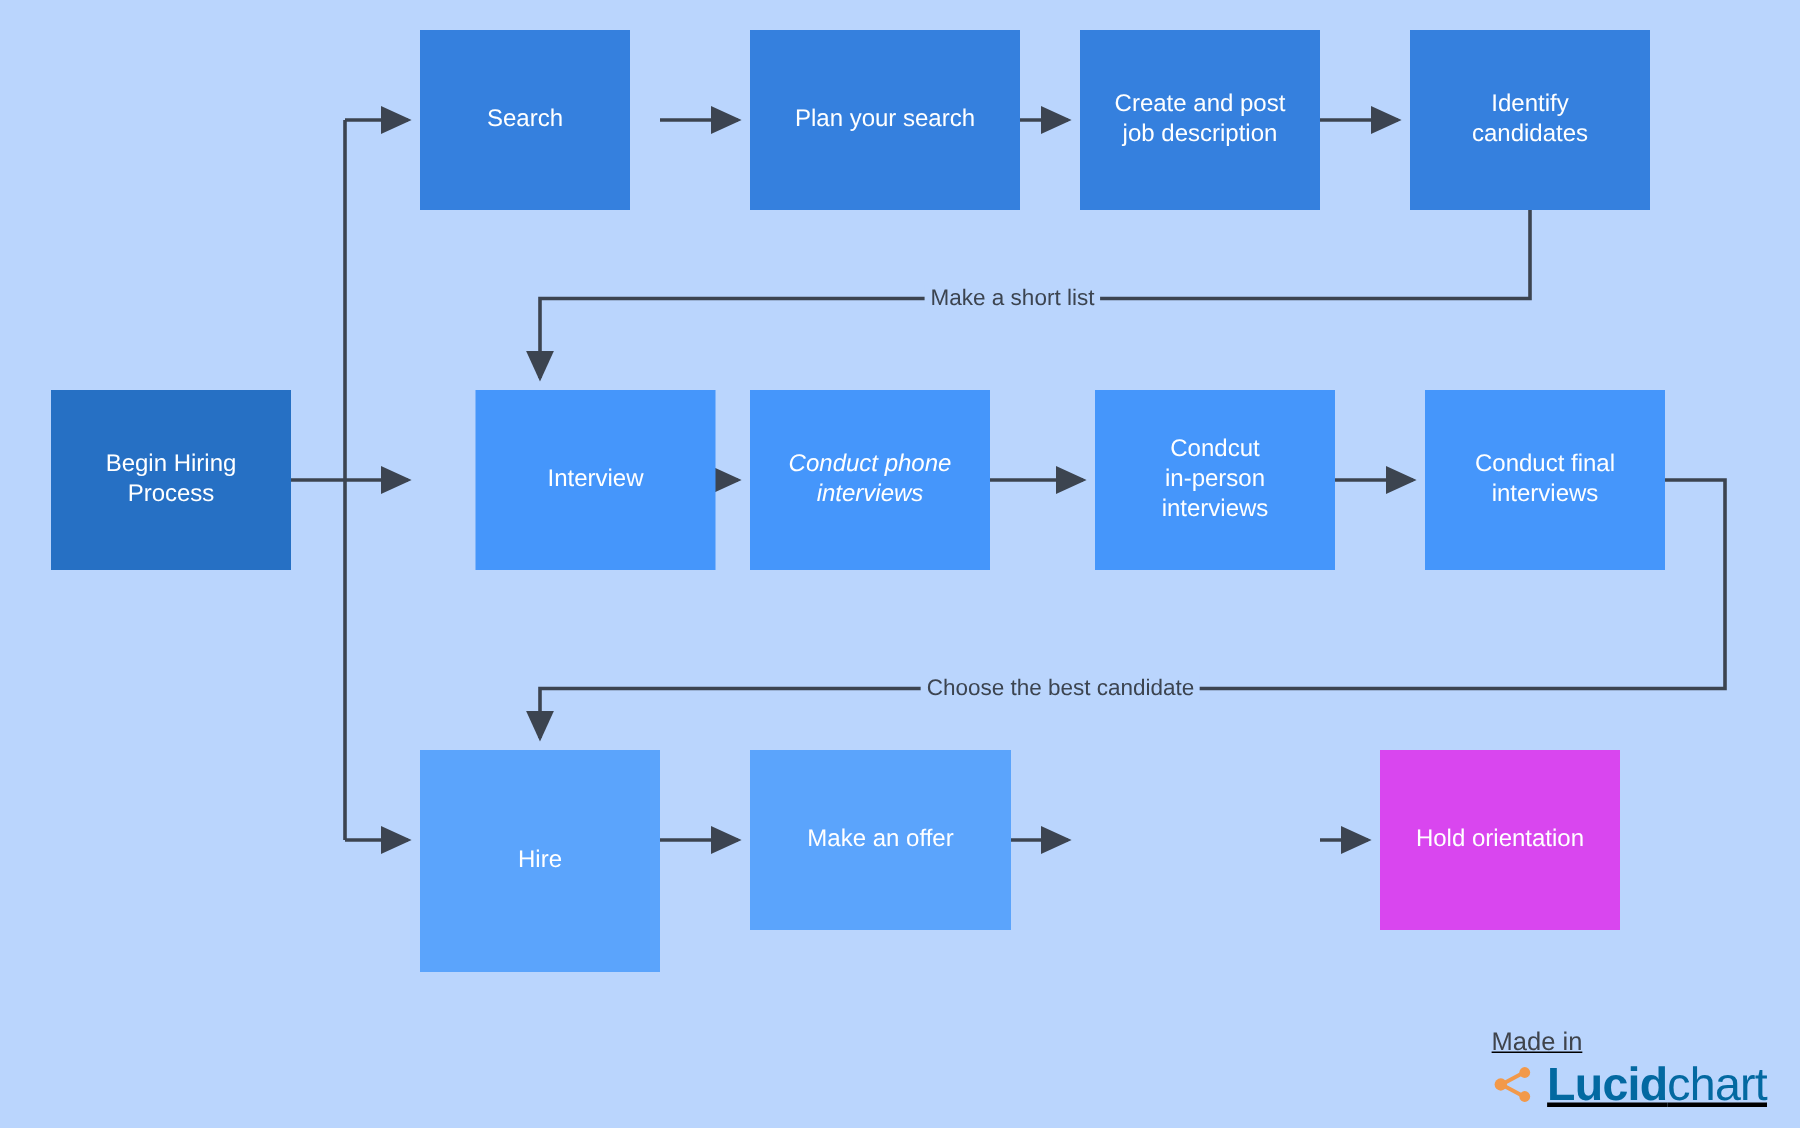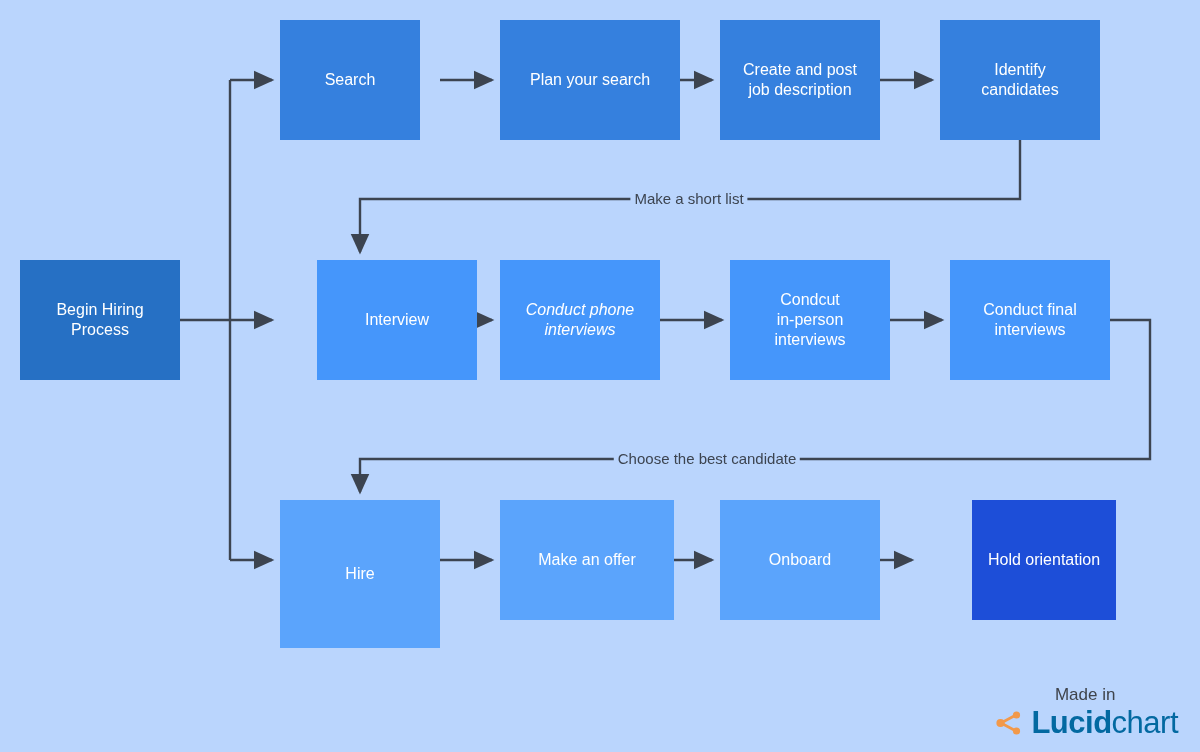--- a/index.html
+++ b/index.html
@@ -59,22 +59,23 @@
     white-space: nowrap;
     transform: translate(-50%, -50%);
     user-select: none;
   }
 
   
   #watermark {
     position: absolute;
     right: 22px;
     bottom: 14px;
-    text-align: center;
+    text-align: left;
     user-select: none;
+    text-decoration: underline;
   }
   #made-in {
     font-size: 17px;
     color: #3f444c;
     font-family: "Liberation Sans", sans-serif;
     margin-bottom: 2px;
     margin-right: 2px;
   }
   #lucid-row {
     display: flex;
@@ -129,42 +130,41 @@
       <path d="M890,320 L942,320" marker-end="url(#arrow)"></path>
 
       <path d="M1110,320 L1150,320 L1150,459 L360,459 L360,492" marker-end="url(#arrow)"></path>
 
       <path d="M440,560 L492,560" marker-end="url(#arrow)"></path>
       <path d="M660,560 L712,560" marker-end="url(#arrow)"></path>
       <path d="M880,560 L912,560" marker-end="url(#arrow)"></path>
     </g>
   </svg>
 
-  <div class="node start" style="left: 20px; top: 260px; width: 160px; height: 120px; background: rgb(38, 112, 196);">Begin Hiring
+  <div class="node start" style="left: 34px; top: 260px; width: 160px; height: 120px; background: rgb(38, 112, 196);">Begin Hiring
 Process</div>
   <div class="node search" style="left: 280px; top: 20px; width: 140px; height: 120px; background: rgb(53, 128, 222);">Search</div>
   <div class="node search" style="left: 500px; top: 20px; width: 180px; height: 120px; background: rgb(53, 128, 222);">Plan your search</div>
   <div class="node search" style="left: 940px; top: 20px; width: 160px; height: 120px; background: rgb(53, 128, 222);">Identify
 candidates</div>
   <div class="node search" style="left: 720px; top: 20px; width: 160px; height: 120px; background: rgb(53, 128, 222);">Create and post
 job description</div>
   <div class="node inter" style="left: 280px; top: 260px; width: 160px; height: 120px; background: rgb(69, 150, 251); margin-left: 37px;">Interview</div>
   <div class="node inter" style="left: 500px; top: 260px; width: 160px; height: 120px; background: rgb(69, 150, 251); font-style: italic;">Conduct phone
 interviews</div>
   <div class="node inter" style="left: 730px; top: 260px; width: 160px; height: 120px; background: rgb(69, 150, 251);">Condcut
 in-person
 interviews</div>
   <div class="node inter" style="left: 950px; top: 260px; width: 160px; height: 120px; background: rgb(69, 150, 251);">Conduct final
 interviews</div>
   <div class="node hire" style="left: 280px; top: 500px; width: 160px; height: 148px; background: rgb(91, 164, 252);">Hire</div>
   <div class="node hire" style="left: 500px; top: 500px; width: 174px; height: 120px; background: rgb(91, 164, 252);">Make an offer</div>
-  <div class="node hire" style="left: 720px; top: 500px; width: 160px; height: 120px; background: rgb(91, 164, 252);">Onboard</div>
-  <div class="node hire" style="left: 972px; top: 500px; width: 144px; height: 120px; background: #1d4ed8;">Hold orientation</div>
+  <div class="node hire" style="left: 920px; top: 500px; width: 160px; height: 120px; background: #d946ef;">Hold orientation</div>
 
-  <div class="edge-label" style="left: 689px; top: 199px;">Make a short list</div>
+  <div class="edge-label" style="left: 675px; top: 199px;">Make a short list</div>
   <div class="edge-label" style="left: 707px; top: 459px;">Choose the best candidate</div>
 
   <div id="watermark">
     <div id="made-in">Made in</div>
     <div id="lucid-row">
       <svg id="lucid-mark" viewBox="0 0 30 26">
         <g stroke="#f2994a" stroke-width="2.6" fill="none" stroke-linecap="round">
           <path d="M7,13 L21,5.5"></path>
           <path d="M7,13 L21,20.5"></path>
         </g>

